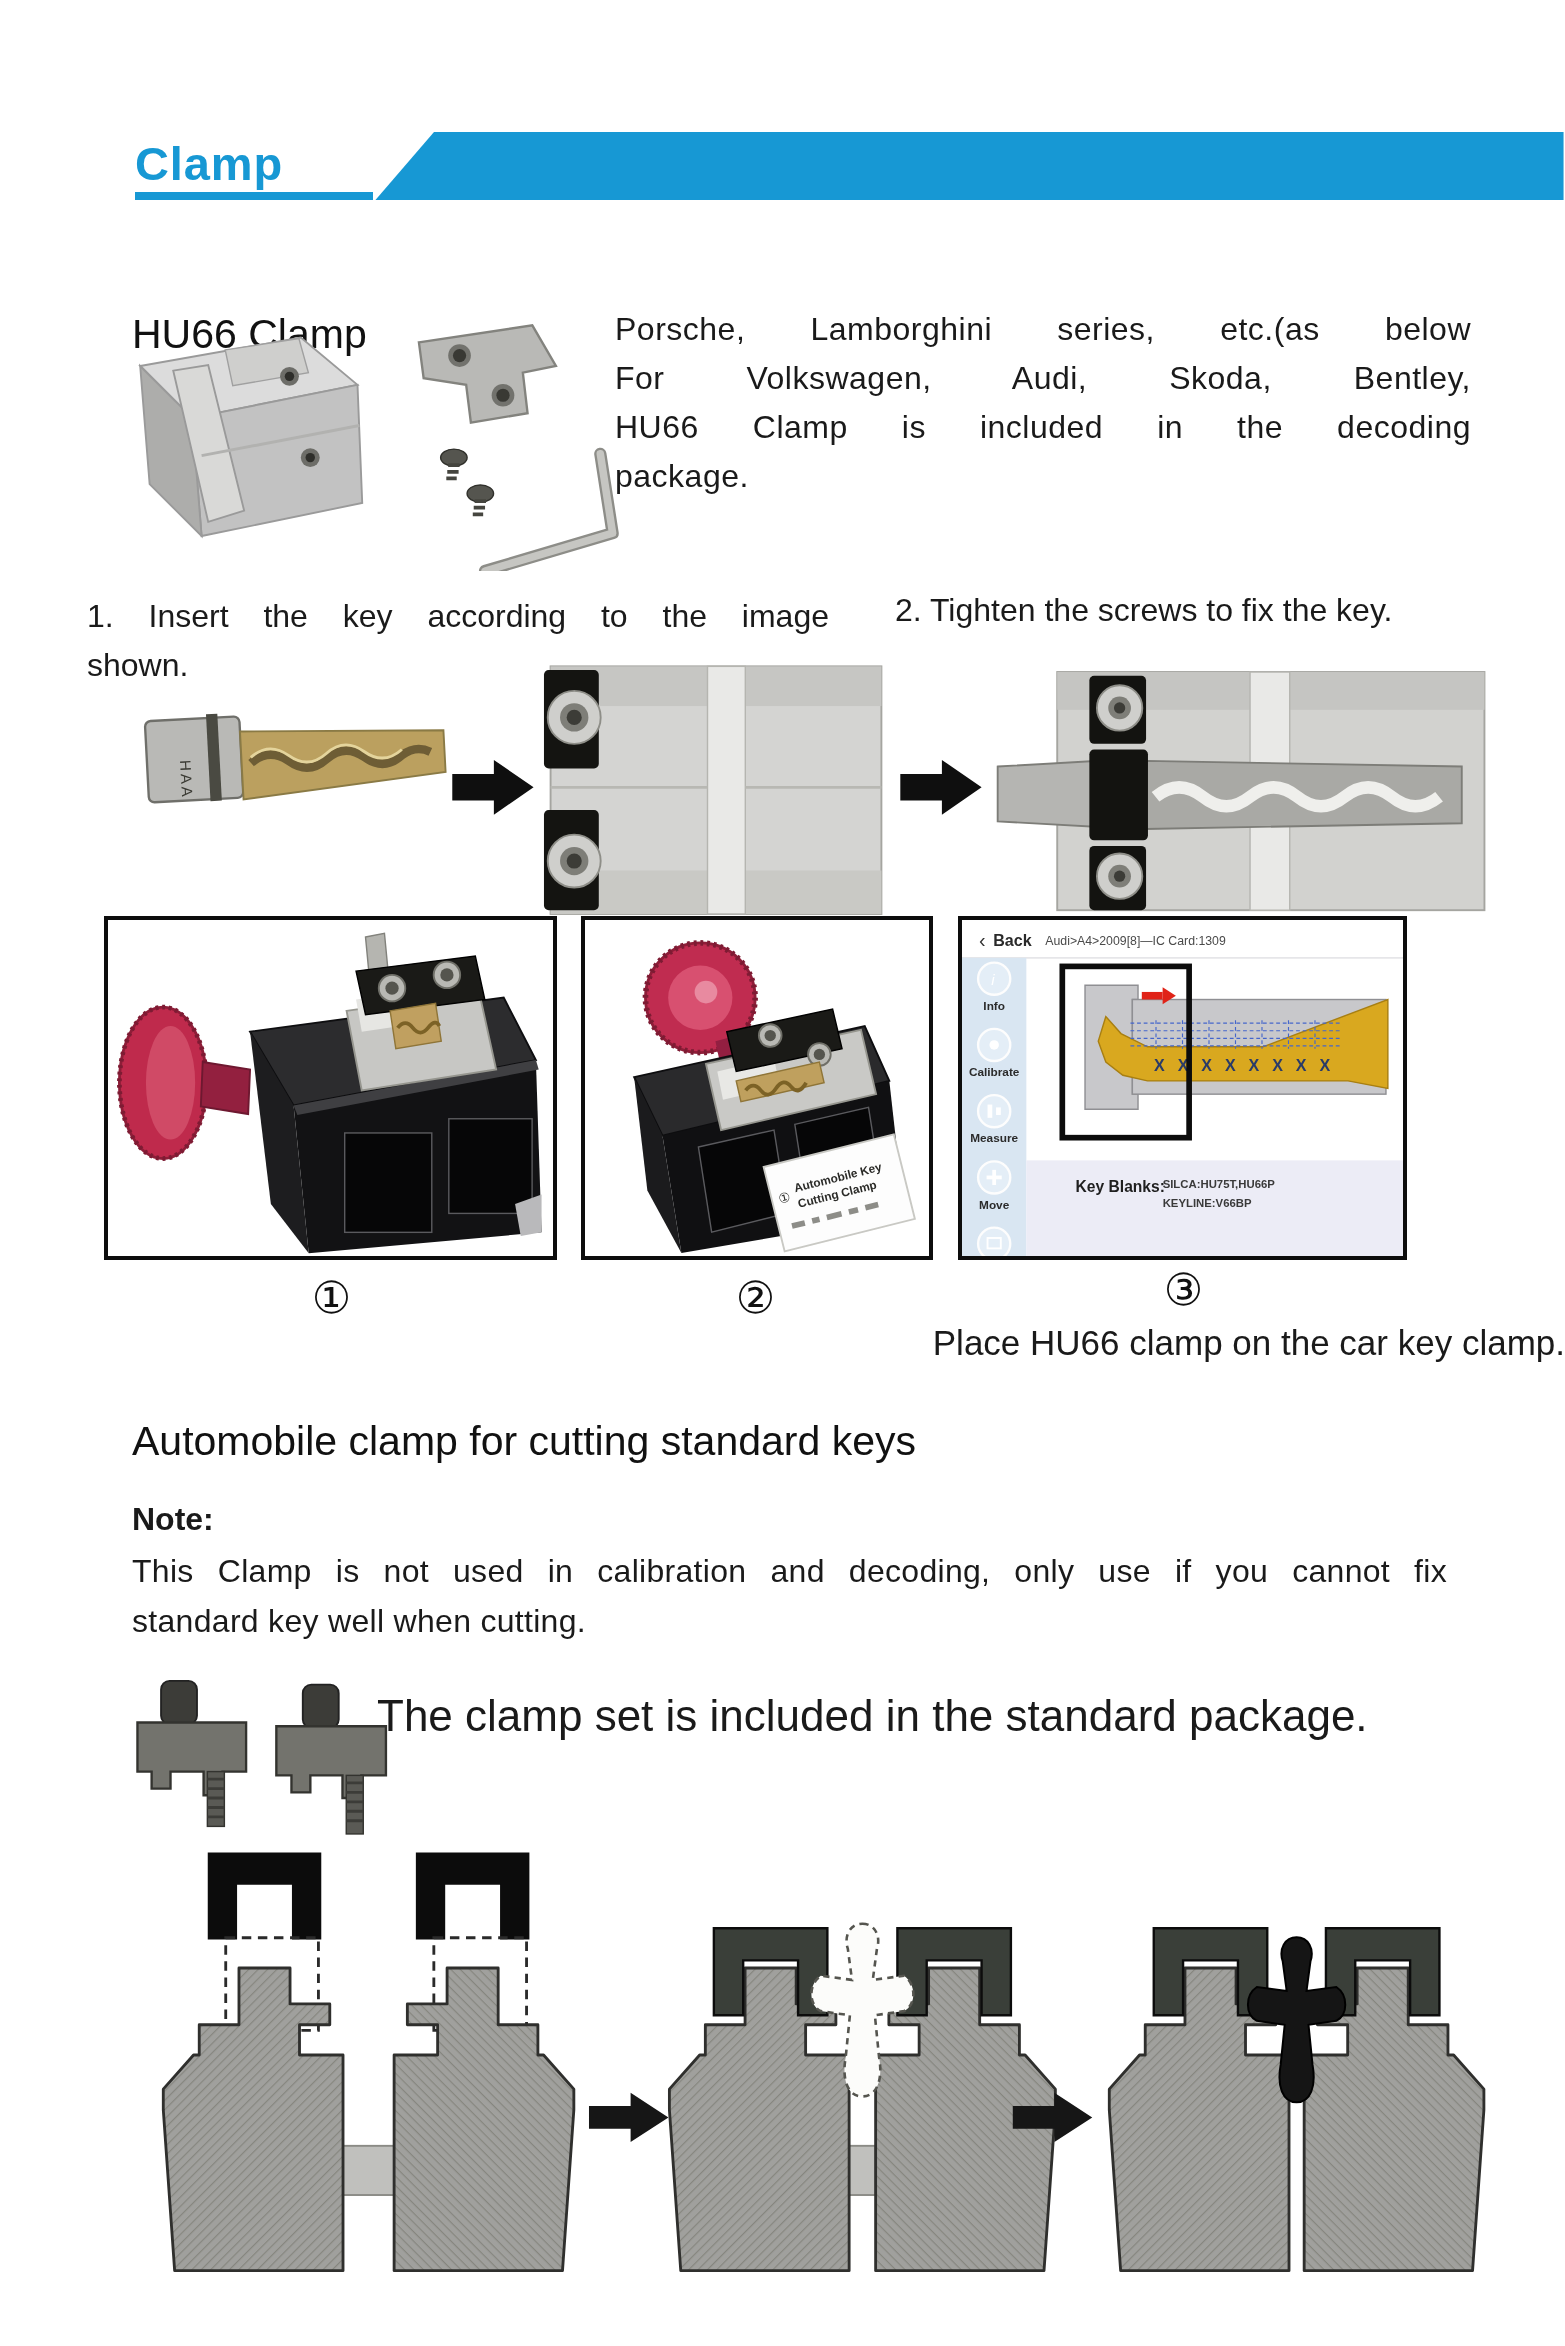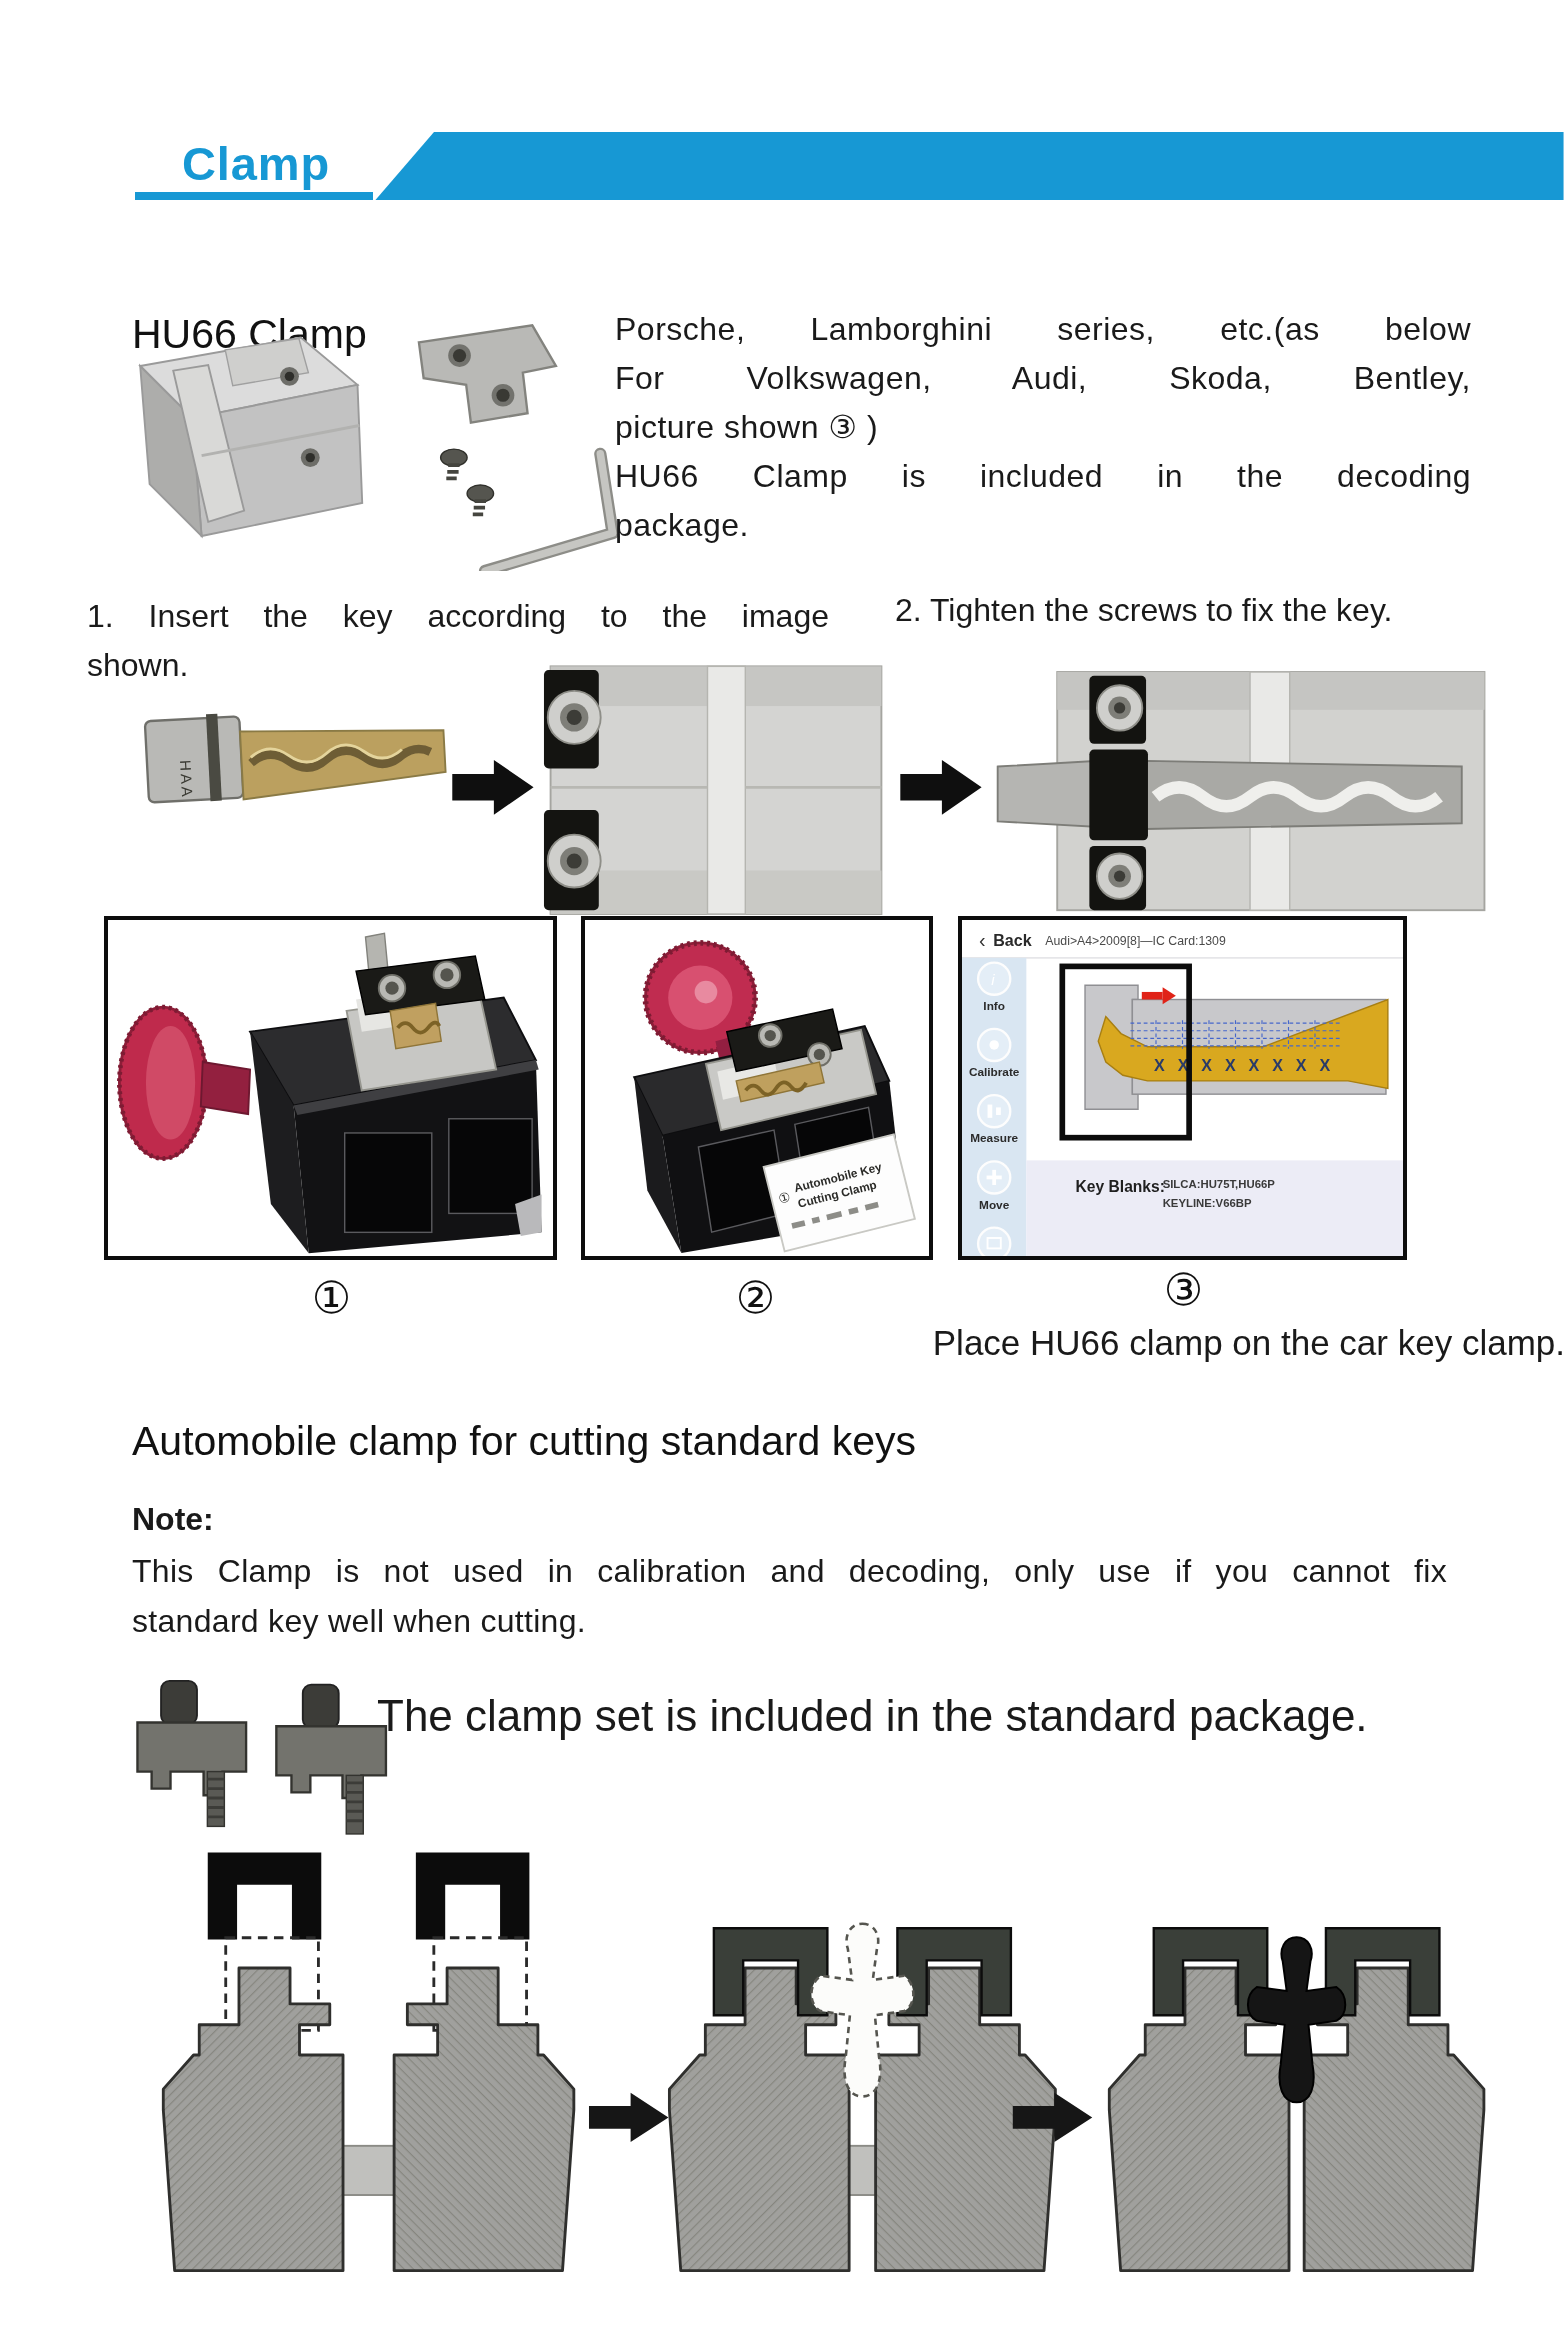--- a/index.html
+++ b/index.html
@@ -1,20 +1,20 @@
 <!DOCTYPE html>
 <html style="font-size:15px"><head>
 <meta charset="utf-8">
 <style>
   html,body{margin:0;padding:0;background:#e8e8e8;}
   #page{position:relative;width:1565px;height:2347px;background:#ffffff;overflow:hidden;
         font-family:"Liberation Sans","DejaVu Sans",sans-serif;color:#1a1a1a;}
   .abs{position:absolute;}
   .jline{text-align:justify;text-align-last:justify;}
-  #clamp-title{left:135px;top:136px;font-size:47px;font-weight:bold;color:#1798D4;letter-spacing:0.9px;margin-left:47px;}
+  #clamp-title{left:135px;top:136px;font-size:47px;font-weight:bold;color:#1798D4;letter-spacing:0.9px;}
   #clamp-underline{left:135px;top:192px;width:238px;height:7.6px;background:#1798D4;}
   #hu66-heading{left:132px;top:263px;font-size:41px;color:#111;margin-top:48px;}
   #intro{left:615px;top:305px;width:856px;font-size:32px;line-height:49px;letter-spacing:0.5px;}
   #step1{left:87px;top:592px;width:742px;font-size:32px;line-height:49px;}
   #step2{left:895px;top:592px;width:591px;font-size:32px;}
   .frame{border:4.7px solid #0d0d0d;background:#fff;}
   #frame1{left:104px;top:916px;width:445px;height:336px;}
   #frame2{left:581px;top:916px;width:344px;height:336px;}
   #frame3{left:958px;top:916px;width:441px;height:336px;}
   .figlabel{top:1272px;width:95px;text-align:center;font-size:44px;color:#111;
@@ -68,21 +68,20 @@
     </g>
     <g>
       <path d="M547,148 L560,232 L425,272" fill="none" stroke="#8d8d88" stroke-width="13" stroke-linejoin="round" stroke-linecap="round"></path>
       <path d="M547,148 L560,232 L425,272" fill="none" stroke="#c6c6c2" stroke-width="8" stroke-linejoin="round" stroke-linecap="round"></path>
     </g>
   </svg>
 
   <div class="abs" id="intro">
     <div class="jline">Porsche, Lamborghini series, etc.(as below</div>
     <div class="jline">For Volkswagen, Audi, Skoda, Bentley,</div>
-    <div>picture shown ③ )</div>
     <div class="jline">HU66 Clamp is included in the decoding</div>
     <div>package.</div>
   </div>
 
   <div class="abs" id="step1">
     <div class="jline">1. Insert the key according to the image</div>
     <div>shown.</div>
   </div>
   <div class="abs" id="step2">2. Tighten the screws to fix the key.</div>
 

